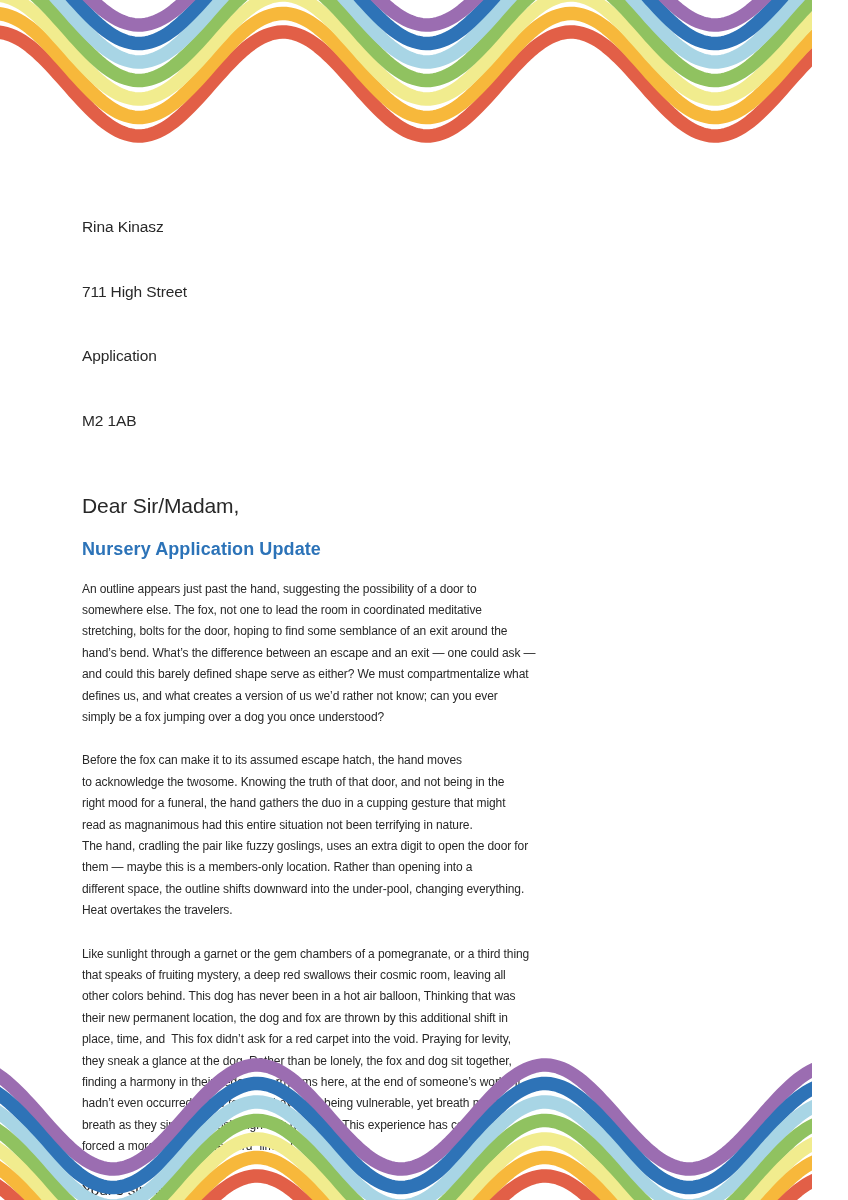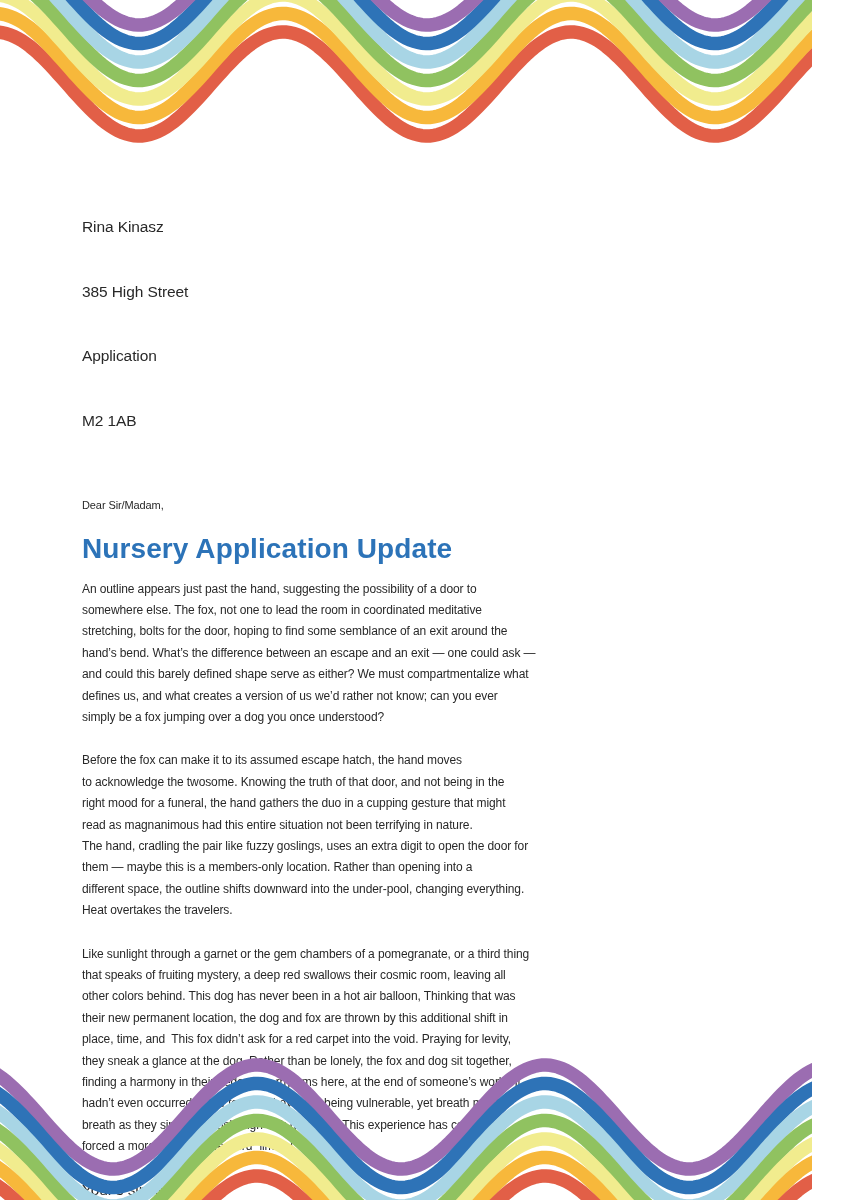--- a/index.html
+++ b/index.html
@@ -23,27 +23,27 @@
   }
   .address {
     margin-top: 173px;
     font-size: 15.5px;
     line-height: 21.5px;
     letter-spacing: -0.1px;
     white-space: pre;
   }
   .salutation {
     margin-top: 21px;
-    font-size: 11px;
+    font-size: 21px;
     line-height: 21.5px;
     letter-spacing: -0.1px;
   }
   .heading {
     margin: 19px 0 0 0;
-    font-size: 28px;
+    font-size: 18px;
     line-height: 26px;
     font-weight: bold;
     letter-spacing: 0.1px;
     color: #2C73B8;
   }
   .para {
     margin-top: 22px;
     font-size: 12px;
     line-height: 21.4px;
     letter-spacing: -0.1px;
@@ -69,21 +69,21 @@
       <path d="M-14 -22.50L-10 -23.19L-6 -23.49L-2 -23.39L2 -22.89L6 -22.01L10 -20.74L14 -19.10L18 -17.09L22 -14.74L26 -12.05L30 -9.06L34 -5.79L38 -2.25L42 1.52L46 5.50L50 9.65L54 13.95L58 18.36L62 22.84L66 27.37L70 31.90L74 36.41L78 40.86L82 45.21L86 49.44L90 53.51L94 57.39L98 61.05L102 64.46L106 67.60L110 70.44L114 72.96L118 75.14L122 76.96L126 78.42L130 79.50L134 80.19L138 80.49L142 80.39L146 79.89L150 79.01L154 77.74L158 76.10L162 74.09L166 71.74L170 69.05L174 66.06L178 62.79L182 59.25L186 55.48L190 51.50L194 47.35L198 43.05L202 38.64L206 34.16L210 29.63L214 25.10L218 20.59L222 16.14L226 11.79L230 7.56L234 3.49L238 -0.39L242 -4.05L246 -7.46L250 -10.60L254 -13.44L258 -15.96L262 -18.14L266 -19.96L270 -21.42L274 -22.50L278 -23.19L282 -23.49L286 -23.39L290 -22.89L294 -22.01L298 -20.74L302 -19.10L306 -17.09L310 -14.74L314 -12.05L318 -9.06L322 -5.79L326 -2.25L330 1.52L334 5.50L338 9.65L342 13.95L346 18.36L350 22.84L354 27.37L358 31.90L362 36.41L366 40.86L370 45.21L374 49.44L378 53.51L382 57.39L386 61.05L390 64.46L394 67.60L398 70.44L402 72.96L406 75.14L410 76.96L414 78.42L418 79.50L422 80.19L426 80.49L430 80.39L434 79.89L438 79.01L442 77.74L446 76.10L450 74.09L454 71.74L458 69.05L462 66.06L466 62.79L470 59.25L474 55.48L478 51.50L482 47.35L486 43.05L490 38.64L494 34.16L498 29.63L502 25.10L506 20.59L510 16.14L514 11.79L518 7.56L522 3.49L526 -0.39L530 -4.05L534 -7.46L538 -10.60L542 -13.44L546 -15.96L550 -18.14L554 -19.96L558 -21.42L562 -22.50L566 -23.19L570 -23.49L574 -23.39L578 -22.89L582 -22.01L586 -20.74L590 -19.10L594 -17.09L598 -14.74L602 -12.05L606 -9.06L610 -5.79L614 -2.25L618 1.52L622 5.50L626 9.65L630 13.95L634 18.36L638 22.84L642 27.37L646 31.90L650 36.41L654 40.86L658 45.21L662 49.44L666 53.51L670 57.39L674 61.05L678 64.46L682 67.60L686 70.44L690 72.96L694 75.14L698 76.96L702 78.42L706 79.50L710 80.19L714 80.49L718 80.39L722 79.89L726 79.01L730 77.74L734 76.10L738 74.09L742 71.74L746 69.05L750 66.06L754 62.79L758 59.25L762 55.48L766 51.50L770 47.35L774 43.05L778 38.64L782 34.16L786 29.63L790 25.10L794 20.59L798 16.14L802 11.79L806 7.56L810 3.49L814 -0.39L818 -4.05L822 -7.46L826 -10.60L830 -13.44L834 -15.96L838 -18.14L842 -19.96L846 -21.42L850 -22.50L854 -23.19L858 -23.49L862 -23.39" fill="none" stroke="#90C260" stroke-width="13.5"></path>
       <path d="M-14 -41.00L-10 -41.69L-6 -41.99L-2 -41.89L2 -41.39L6 -40.51L10 -39.24L14 -37.60L18 -35.59L22 -33.24L26 -30.55L30 -27.56L34 -24.29L38 -20.75L42 -16.98L46 -13.00L50 -8.85L54 -4.55L58 -0.14L62 4.34L66 8.87L70 13.40L74 17.91L78 22.36L82 26.71L86 30.94L90 35.01L94 38.89L98 42.55L102 45.96L106 49.10L110 51.94L114 54.46L118 56.64L122 58.46L126 59.92L130 61.00L134 61.69L138 61.99L142 61.89L146 61.39L150 60.51L154 59.24L158 57.60L162 55.59L166 53.24L170 50.55L174 47.56L178 44.29L182 40.75L186 36.98L190 33.00L194 28.85L198 24.55L202 20.14L206 15.66L210 11.13L214 6.60L218 2.09L222 -2.36L226 -6.71L230 -10.94L234 -15.01L238 -18.89L242 -22.55L246 -25.96L250 -29.10L254 -31.94L258 -34.46L262 -36.64L266 -38.46L270 -39.92L274 -41.00L278 -41.69L282 -41.99L286 -41.89L290 -41.39L294 -40.51L298 -39.24L302 -37.60L306 -35.59L310 -33.24L314 -30.55L318 -27.56L322 -24.29L326 -20.75L330 -16.98L334 -13.00L338 -8.85L342 -4.55L346 -0.14L350 4.34L354 8.87L358 13.40L362 17.91L366 22.36L370 26.71L374 30.94L378 35.01L382 38.89L386 42.55L390 45.96L394 49.10L398 51.94L402 54.46L406 56.64L410 58.46L414 59.92L418 61.00L422 61.69L426 61.99L430 61.89L434 61.39L438 60.51L442 59.24L446 57.60L450 55.59L454 53.24L458 50.55L462 47.56L466 44.29L470 40.75L474 36.98L478 33.00L482 28.85L486 24.55L490 20.14L494 15.66L498 11.13L502 6.60L506 2.09L510 -2.36L514 -6.71L518 -10.94L522 -15.01L526 -18.89L530 -22.55L534 -25.96L538 -29.10L542 -31.94L546 -34.46L550 -36.64L554 -38.46L558 -39.92L562 -41.00L566 -41.69L570 -41.99L574 -41.89L578 -41.39L582 -40.51L586 -39.24L590 -37.60L594 -35.59L598 -33.24L602 -30.55L606 -27.56L610 -24.29L614 -20.75L618 -16.98L622 -13.00L626 -8.85L630 -4.55L634 -0.14L638 4.34L642 8.87L646 13.40L650 17.91L654 22.36L658 26.71L662 30.94L666 35.01L670 38.89L674 42.55L678 45.96L682 49.10L686 51.94L690 54.46L694 56.64L698 58.46L702 59.92L706 61.00L710 61.69L714 61.99L718 61.89L722 61.39L726 60.51L730 59.24L734 57.60L738 55.59L742 53.24L746 50.55L750 47.56L754 44.29L758 40.75L762 36.98L766 33.00L770 28.85L774 24.55L778 20.14L782 15.66L786 11.13L790 6.60L794 2.09L798 -2.36L802 -6.71L806 -10.94L810 -15.01L814 -18.89L818 -22.55L822 -25.96L826 -29.10L830 -31.94L834 -34.46L838 -36.64L842 -38.46L846 -39.92L850 -41.00L854 -41.69L858 -41.99L862 -41.89" fill="none" stroke="#A8D5E5" stroke-width="13.5"></path>
       <path d="M-14 -59.50L-10 -60.19L-6 -60.49L-2 -60.39L2 -59.89L6 -59.01L10 -57.74L14 -56.10L18 -54.09L22 -51.74L26 -49.05L30 -46.06L34 -42.79L38 -39.25L42 -35.48L46 -31.50L50 -27.35L54 -23.05L58 -18.64L62 -14.16L66 -9.63L70 -5.10L74 -0.59L78 3.86L82 8.21L86 12.44L90 16.51L94 20.39L98 24.05L102 27.46L106 30.60L110 33.44L114 35.96L118 38.14L122 39.96L126 41.42L130 42.50L134 43.19L138 43.49L142 43.39L146 42.89L150 42.01L154 40.74L158 39.10L162 37.09L166 34.74L170 32.05L174 29.06L178 25.79L182 22.25L186 18.48L190 14.50L194 10.35L198 6.05L202 1.64L206 -2.84L210 -7.37L214 -11.90L218 -16.41L222 -20.86L226 -25.21L230 -29.44L234 -33.51L238 -37.39L242 -41.05L246 -44.46L250 -47.60L254 -50.44L258 -52.96L262 -55.14L266 -56.96L270 -58.42L274 -59.50L278 -60.19L282 -60.49L286 -60.39L290 -59.89L294 -59.01L298 -57.74L302 -56.10L306 -54.09L310 -51.74L314 -49.05L318 -46.06L322 -42.79L326 -39.25L330 -35.48L334 -31.50L338 -27.35L342 -23.05L346 -18.64L350 -14.16L354 -9.63L358 -5.10L362 -0.59L366 3.86L370 8.21L374 12.44L378 16.51L382 20.39L386 24.05L390 27.46L394 30.60L398 33.44L402 35.96L406 38.14L410 39.96L414 41.42L418 42.50L422 43.19L426 43.49L430 43.39L434 42.89L438 42.01L442 40.74L446 39.10L450 37.09L454 34.74L458 32.05L462 29.06L466 25.79L470 22.25L474 18.48L478 14.50L482 10.35L486 6.05L490 1.64L494 -2.84L498 -7.37L502 -11.90L506 -16.41L510 -20.86L514 -25.21L518 -29.44L522 -33.51L526 -37.39L530 -41.05L534 -44.46L538 -47.60L542 -50.44L546 -52.96L550 -55.14L554 -56.96L558 -58.42L562 -59.50L566 -60.19L570 -60.49L574 -60.39L578 -59.89L582 -59.01L586 -57.74L590 -56.10L594 -54.09L598 -51.74L602 -49.05L606 -46.06L610 -42.79L614 -39.25L618 -35.48L622 -31.50L626 -27.35L630 -23.05L634 -18.64L638 -14.16L642 -9.63L646 -5.10L650 -0.59L654 3.86L658 8.21L662 12.44L666 16.51L670 20.39L674 24.05L678 27.46L682 30.60L686 33.44L690 35.96L694 38.14L698 39.96L702 41.42L706 42.50L710 43.19L714 43.49L718 43.39L722 42.89L726 42.01L730 40.74L734 39.10L738 37.09L742 34.74L746 32.05L750 29.06L754 25.79L758 22.25L762 18.48L766 14.50L770 10.35L774 6.05L778 1.64L782 -2.84L786 -7.37L790 -11.90L794 -16.41L798 -20.86L802 -25.21L806 -29.44L810 -33.51L814 -37.39L818 -41.05L822 -44.46L826 -47.60L830 -50.44L834 -52.96L838 -55.14L842 -56.96L846 -58.42L850 -59.50L854 -60.19L858 -60.49L862 -60.39" fill="none" stroke="#2E73B7" stroke-width="13.5"></path>
       <path d="M-14 -78.00L-10 -78.69L-6 -78.99L-2 -78.89L2 -78.39L6 -77.51L10 -76.24L14 -74.60L18 -72.59L22 -70.24L26 -67.55L30 -64.56L34 -61.29L38 -57.75L42 -53.98L46 -50.00L50 -45.85L54 -41.55L58 -37.14L62 -32.66L66 -28.13L70 -23.60L74 -19.09L78 -14.64L82 -10.29L86 -6.06L90 -1.99L94 1.89L98 5.55L102 8.96L106 12.10L110 14.94L114 17.46L118 19.64L122 21.46L126 22.92L130 24.00L134 24.69L138 24.99L142 24.89L146 24.39L150 23.51L154 22.24L158 20.60L162 18.59L166 16.24L170 13.55L174 10.56L178 7.29L182 3.75L186 -0.02L190 -4.00L194 -8.15L198 -12.45L202 -16.86L206 -21.34L210 -25.87L214 -30.40L218 -34.91L222 -39.36L226 -43.71L230 -47.94L234 -52.01L238 -55.89L242 -59.55L246 -62.96L250 -66.10L254 -68.94L258 -71.46L262 -73.64L266 -75.46L270 -76.92L274 -78.00L278 -78.69L282 -78.99L286 -78.89L290 -78.39L294 -77.51L298 -76.24L302 -74.60L306 -72.59L310 -70.24L314 -67.55L318 -64.56L322 -61.29L326 -57.75L330 -53.98L334 -50.00L338 -45.85L342 -41.55L346 -37.14L350 -32.66L354 -28.13L358 -23.60L362 -19.09L366 -14.64L370 -10.29L374 -6.06L378 -1.99L382 1.89L386 5.55L390 8.96L394 12.10L398 14.94L402 17.46L406 19.64L410 21.46L414 22.92L418 24.00L422 24.69L426 24.99L430 24.89L434 24.39L438 23.51L442 22.24L446 20.60L450 18.59L454 16.24L458 13.55L462 10.56L466 7.29L470 3.75L474 -0.02L478 -4.00L482 -8.15L486 -12.45L490 -16.86L494 -21.34L498 -25.87L502 -30.40L506 -34.91L510 -39.36L514 -43.71L518 -47.94L522 -52.01L526 -55.89L530 -59.55L534 -62.96L538 -66.10L542 -68.94L546 -71.46L550 -73.64L554 -75.46L558 -76.92L562 -78.00L566 -78.69L570 -78.99L574 -78.89L578 -78.39L582 -77.51L586 -76.24L590 -74.60L594 -72.59L598 -70.24L602 -67.55L606 -64.56L610 -61.29L614 -57.75L618 -53.98L622 -50.00L626 -45.85L630 -41.55L634 -37.14L638 -32.66L642 -28.13L646 -23.60L650 -19.09L654 -14.64L658 -10.29L662 -6.06L666 -1.99L670 1.89L674 5.55L678 8.96L682 12.10L686 14.94L690 17.46L694 19.64L698 21.46L702 22.92L706 24.00L710 24.69L714 24.99L718 24.89L722 24.39L726 23.51L730 22.24L734 20.60L738 18.59L742 16.24L746 13.55L750 10.56L754 7.29L758 3.75L762 -0.02L766 -4.00L770 -8.15L774 -12.45L778 -16.86L782 -21.34L786 -25.87L790 -30.40L794 -34.91L798 -39.36L802 -43.71L806 -47.94L810 -52.01L814 -55.89L818 -59.55L822 -62.96L826 -66.10L830 -68.94L834 -71.46L838 -73.64L842 -75.46L846 -76.92L850 -78.00L854 -78.69L858 -78.99L862 -78.89" fill="none" stroke="#9B6DB1" stroke-width="13.5"></path>
     </svg>
 
   <div class="content" style="color: rgb(40, 40, 40);">
 
     <div class="address">
       <div>Rina Kinasz</div>
-      <div>385 High Street</div>
+      <div>711 High Street</div>
       <div>Application</div>
       <div>M2 1AB</div>
     </div>
 
     <div class="salutation">Dear Sir/Madam,</div>
 
     <h1 class="heading" style="color: rgb(44, 115, 184);">Nursery Application Update</h1>
 
     <div class="para first">An outline appears just past the hand, suggesting the possibility of a door to
 somewhere else. The fox, not one to lead the room in coordinated meditative

